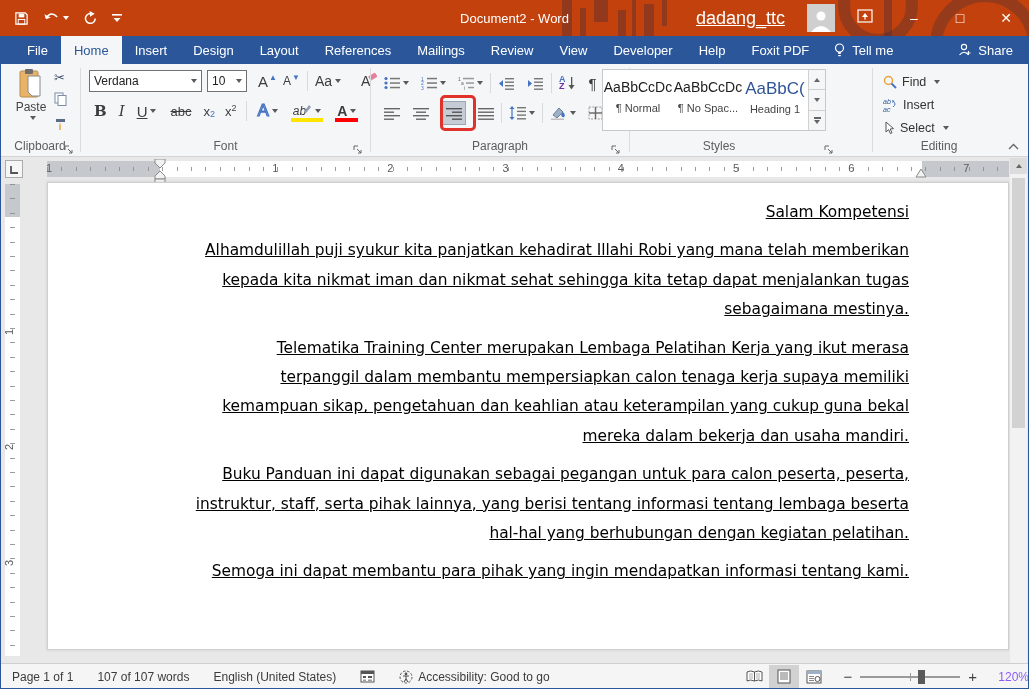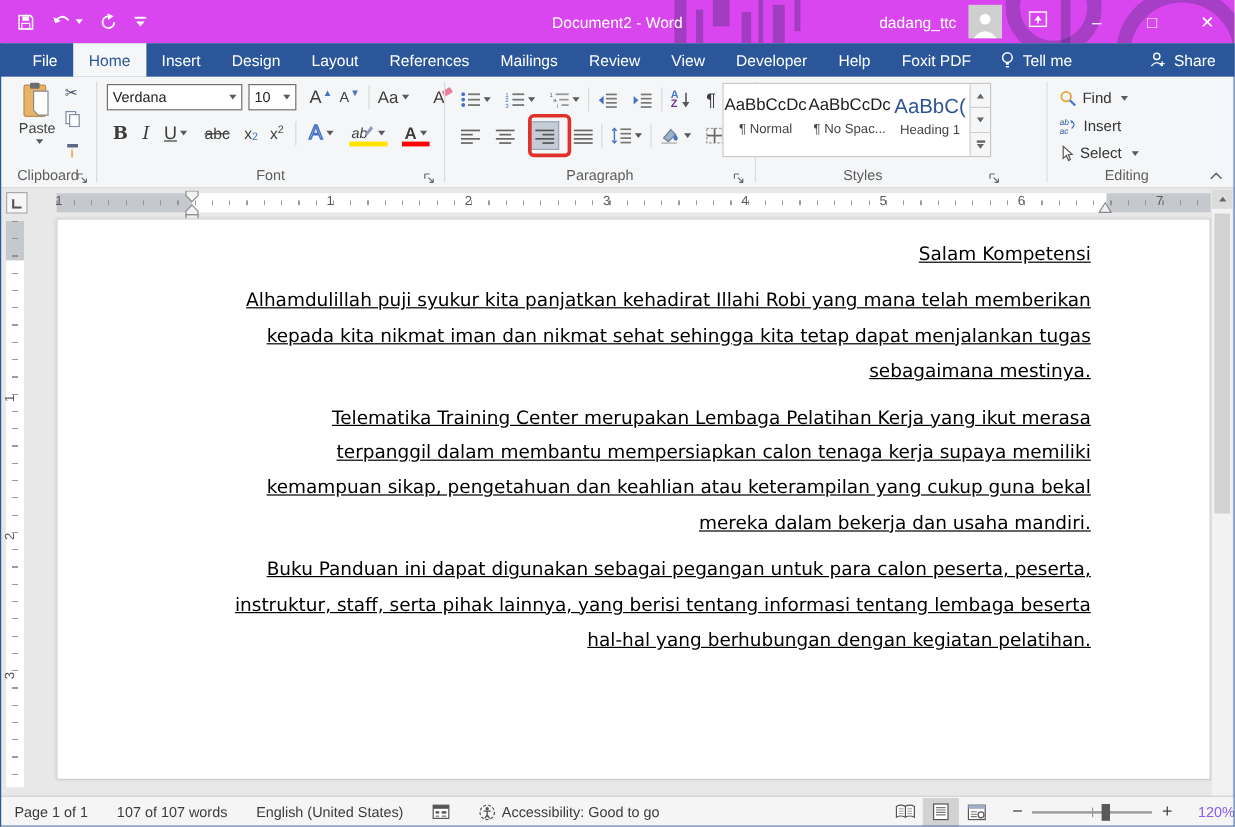--- a/index.html
+++ b/index.html
@@ -1,28 +1,28 @@
 <!DOCTYPE html>
 <html><head>
 <meta charset="utf-8">
 <style>
   * { margin:0; padding:0; box-sizing:border-box; }
   html,body { background:#e8e8e8; }
   body { font-family:"Liberation Sans", sans-serif; }
   .window { position:relative; width:1029px; height:689px; overflow:hidden; background:#e8e8e8; }
 
   
-  .titlebar { position:absolute; left:0; top:0; width:1029px; height:36px; background:#d946ef; overflow:hidden;text-align:right; }
+  .titlebar { position:absolute; left:0; top:0; width:1029px; height:36px; background:#c2410c; overflow:hidden;text-align:right; }
   .deco { position:absolute; background:rgba(20,40,75,.28); }
   .deco.ring { background:transparent; border:12px solid rgba(20,40,75,.25); border-radius:50%; }
   .qat { position:absolute; left:14px; top:0; height:36px; display:flex; align-items:center; gap:14px; color:#fff; }
   .qat svg { display:block; }
   .win-title { position:absolute; left:0; right:0; top:0; height:36px; display:flex; align-items:center; justify-content:center; color:#ffffff; font-size:13px; pointer-events:none; }
   .tb-right { position:absolute; right:0; top:0; height:36px; display:flex; align-items:center; color:#fff; }
-  .username { font-size:13px; margin-right:10px; }
+  .username { font-size:18px; margin-right:22px;text-decoration:underline; }
   .avatar { width:28px; height:28px; background:#cfcfcf; display:flex; align-items:flex-end; justify-content:center; overflow:hidden; margin-right:22px; }
   .winbtn { width:46px; height:36px; display:flex; align-items:center; justify-content:center; font-size:14px; color:#fff; }
   .ribbon-display { margin-right:18px; }
 
   
   .tabrow { position:absolute; left:0; top:36px; width:1029px; height:28px; background:#2b579a; display:flex; align-items:stretch; color:#fff; font-size:13px; }
   .tab { display:flex; align-items:center; padding:0 13px; cursor:default; white-space:nowrap; }
   .tab.active { background:#f5f6f7; color:#2b579a; }
   .tellme { display:flex; align-items:center; gap:7px; padding:0 12px; }
   .spacer { flex:1; }
@@ -588,20 +588,21 @@
         <p>Alhamdulillah puji syukur kita panjatkan kehadirat Illahi Robi yang mana telah memberikan
 kepada kita nikmat iman dan nikmat sehat sehingga kita tetap dapat menjalankan tugas
 sebagaimana mestinya.</p>
         <p>Telematika Training Center merupakan Lembaga Pelatihan Kerja yang ikut merasa
 terpanggil dalam membantu mempersiapkan calon tenaga kerja supaya memiliki
 kemampuan sikap, pengetahuan dan keahlian atau keterampilan yang cukup guna bekal
 mereka dalam bekerja dan usaha mandiri.</p>
         <p>Buku Panduan ini dapat digunakan sebagai pegangan untuk para calon peserta, peserta,
 instruktur, staff, serta pihak lainnya, yang berisi tentang informasi tentang lembaga beserta
 hal-hal yang berhubungan dengan kegiatan pelatihan.</p>
+        <p>Semoga ini dapat membantu para pihak yang ingin mendapatkan informasi tentang kami.</p>
       </div>
     </div>
 
     <div class="scrollbar">
       <div class="sb-btn">
           <span class="tri-up"></span>
         </div>
       <div class="sb-thumb"></div>
     </div>
   </div>

